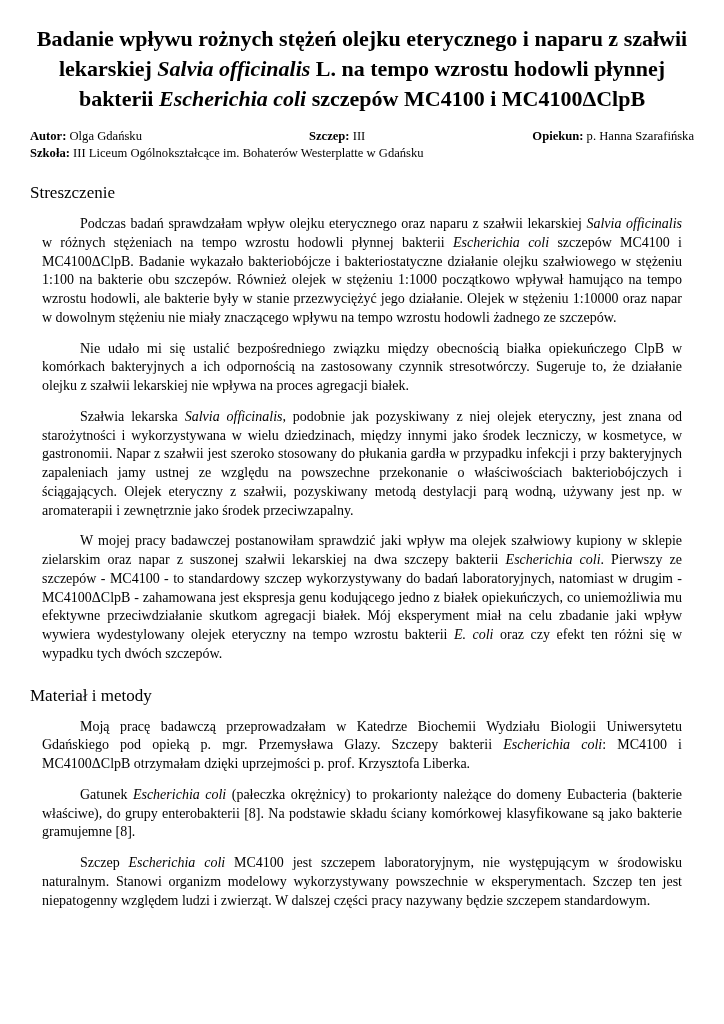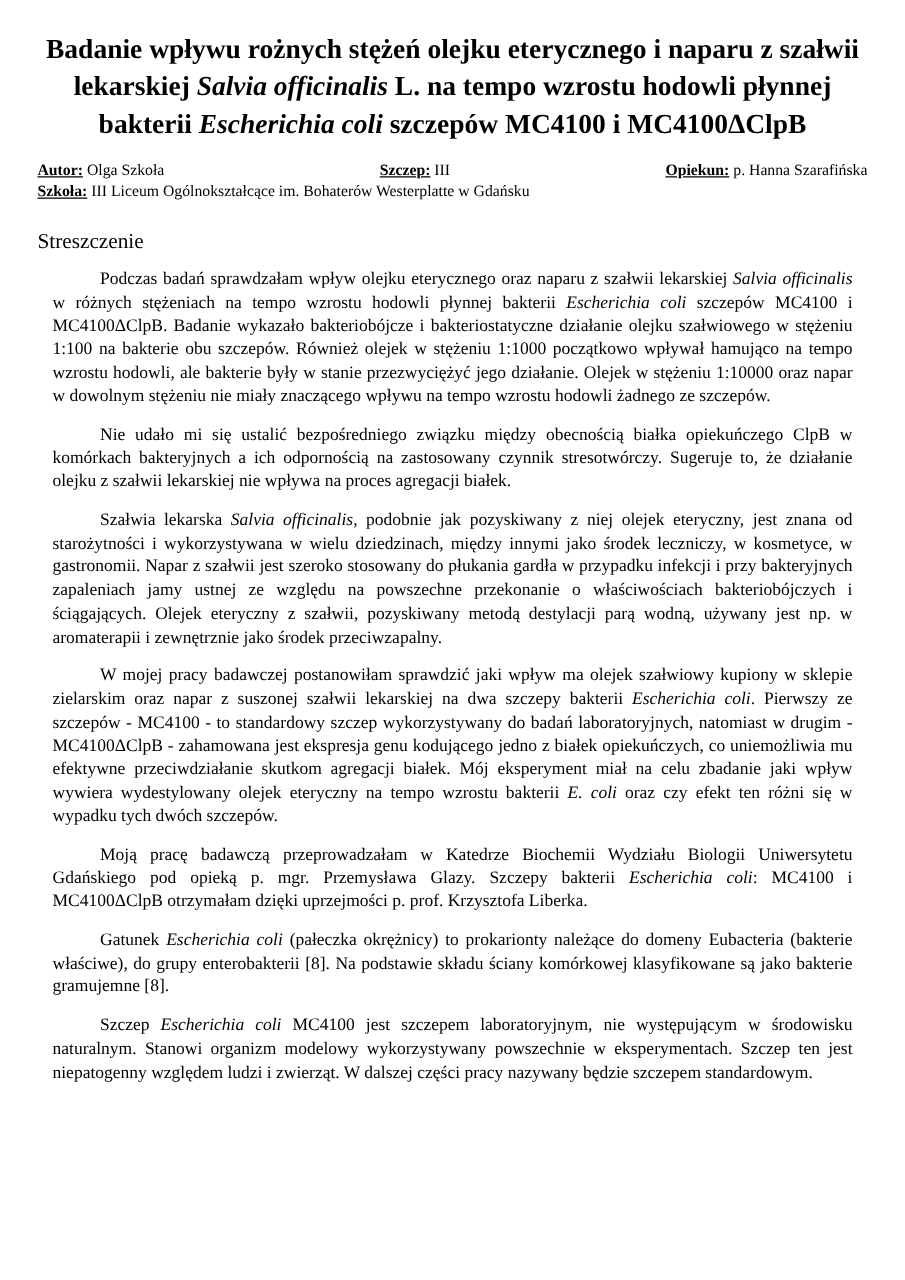--- a/index.html
+++ b/index.html
@@ -29,21 +29,20 @@
     line-height: 1.3;
     margin-bottom: 6px;
   }
   .meta-line1 {
     display: flex;
     justify-content: space-between;
     align-items: baseline;
   }
   .meta-item .lbl {
     font-weight: bold;
-    text-decoration: underline;
   }
   .section-heading {
     font-size: 17px;
     font-weight: normal;
     margin: 22px 0 12px 0;
     font-family: "Liberation Serif", "DejaVu Serif", serif;
   }
   p.body {
     font-size: 14px;
     line-height: 1.34;
@@ -57,39 +56,40 @@
 </style>
 </head>
 <body>
 
 <div class="page">
 
   <h1 class="title"><span>Badanie wpływu rożnych stężeń olejku eterycznego i naparu z szałwii lekarskiej </span><span style="font-style: italic;">Salvia officinalis</span><span> L. na tempo wzrostu hodowli płynnej bakterii </span><span style="font-style: italic;">Escherichia coli</span><span> szczepów MC4100 i MC4100ΔClpB</span></h1>
 
   <div class="meta">
     <div class="meta-line1">
-      <span class="meta-item"><b class="lbl">Autor:</b><span> Olga Szkoła</span></span>
+      <span class="meta-item"><b class="lbl">Autor:</b><span> Olga Gdańsku</span></span>
       <span class="meta-item"><b class="lbl">Szczep:</b><span> III</span></span>
       <span class="meta-item"><b class="lbl">Opiekun:</b><span> p. Hanna Szarafińska</span></span>
     </div>
     <div class="meta-line2">
       <span class="meta-item"><b class="lbl">Szkoła:</b><span> III Liceum Ogólnokształcące im. Bohaterów Westerplatte w Gdańsku</span></span>
     </div>
   </div>
 
   <section>
     <h2 class="section-heading">Streszczenie</h2>
     <p class="body"><span>Podczas badań sprawdzałam wpływ olejku eterycznego oraz naparu z szałwii lekarskiej </span><span style="font-style: italic;">Salvia officinalis</span><span> w różnych stężeniach na tempo wzrostu hodowli płynnej bakterii </span><span style="font-style: italic;">Escherichia coli</span><span> szczepów MC4100 i MC4100ΔClpB. Badanie wykazało bakteriobójcze i bakteriostatyczne działanie olejku szałwiowego w stężeniu 1:100 na bakterie obu szczepów. Również olejek w stężeniu 1:1000 początkowo wpływał hamująco na tempo wzrostu hodowli, ale bakterie były w stanie przezwyciężyć jego działanie. Olejek w stężeniu 1:10000 oraz napar w dowolnym stężeniu nie miały znaczącego wpływu na tempo wzrostu hodowli żadnego ze szczepów.</span></p>
     <p class="body"><span>Nie udało mi się ustalić bezpośredniego związku między obecnością białka opiekuńczego ClpB w komórkach bakteryjnych a ich odpornością na zastosowany czynnik stresotwórczy. Sugeruje to, że działanie olejku z szałwii lekarskiej nie wpływa na proces agregacji białek.</span></p>
   </section>
 
   <section>
     <p class="body"><span>Szałwia lekarska </span><span style="font-style: italic;">Salvia officinalis</span><span>, podobnie jak pozyskiwany z niej olejek eteryczny, jest znana od starożytności i wykorzystywana w wielu dziedzinach, między innymi jako środek leczniczy, w kosmetyce, w gastronomii. Napar z szałwii jest szeroko stosowany do płukania gardła w przypadku infekcji i przy bakteryjnych zapaleniach jamy ustnej ze względu na powszechne przekonanie o właściwościach bakteriobójczych i ściągających. Olejek eteryczny z szałwii, pozyskiwany metodą destylacji parą wodną, używany jest np. w aromaterapii i zewnętrznie jako środek przeciwzapalny.</span></p>
     <p class="body"><span>W mojej pracy badawczej postanowiłam sprawdzić jaki wpływ ma olejek szałwiowy kupiony w sklepie zielarskim oraz napar z suszonej szałwii lekarskiej na dwa szczepy bakterii </span><span style="font-style: italic;">Escherichia coli</span><span>. Pierwszy ze szczepów - MC4100 - to standardowy szczep wykorzystywany do badań laboratoryjnych, natomiast w drugim - MC4100ΔClpB - zahamowana jest ekspresja genu kodującego jedno z białek opiekuńczych, co uniemożliwia mu efektywne przeciwdziałanie skutkom agregacji białek. Mój eksperyment miał na celu zbadanie jaki wpływ wywiera wydestylowany olejek eteryczny na tempo wzrostu bakterii </span><span style="font-style: italic;">E. coli</span><span> oraz czy efekt ten różni się w wypadku tych dwóch szczepów.</span></p>
   </section>
 
   <section>
+    <h2 class="section-heading">Materiał i metody</h2>
     <p class="body"><span>Moją pracę badawczą przeprowadzałam w Katedrze Biochemii Wydziału Biologii Uniwersytetu Gdańskiego pod opieką p. mgr. Przemysława Glazy. Szczepy bakterii </span><span style="font-style: italic;">Escherichia coli</span><span>: MC4100 i MC4100ΔClpB otrzymałam dzięki uprzejmości p. prof. Krzysztofa Liberka.</span></p>
     <p class="body"><span>Gatunek </span><span style="font-style: italic;">Escherichia coli</span><span> (pałeczka okrężnicy) to prokarionty należące do domeny Eubacteria (bakterie właściwe), do grupy enterobakterii [8]. Na podstawie składu ściany komórkowej klasyfikowane są jako bakterie gramujemne [8].</span></p>
     <p class="body"><span>Szczep </span><span style="font-style: italic;">Escherichia coli</span><span> MC4100 jest szczepem laboratoryjnym, nie występującym w środowisku naturalnym. Stanowi organizm modelowy wykorzystywany powszechnie w eksperymentach. Szczep ten jest niepatogenny względem ludzi i zwierząt. W dalszej części pracy nazywany będzie szczepem standardowym.</span></p>
   </section>
 
 </div>
 
 </body></html>

